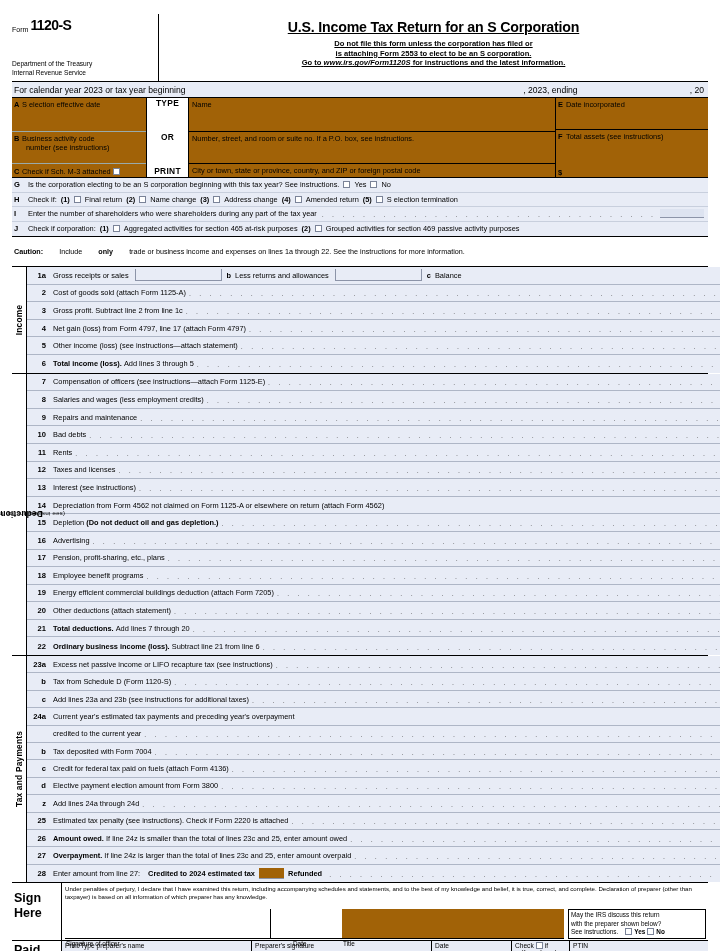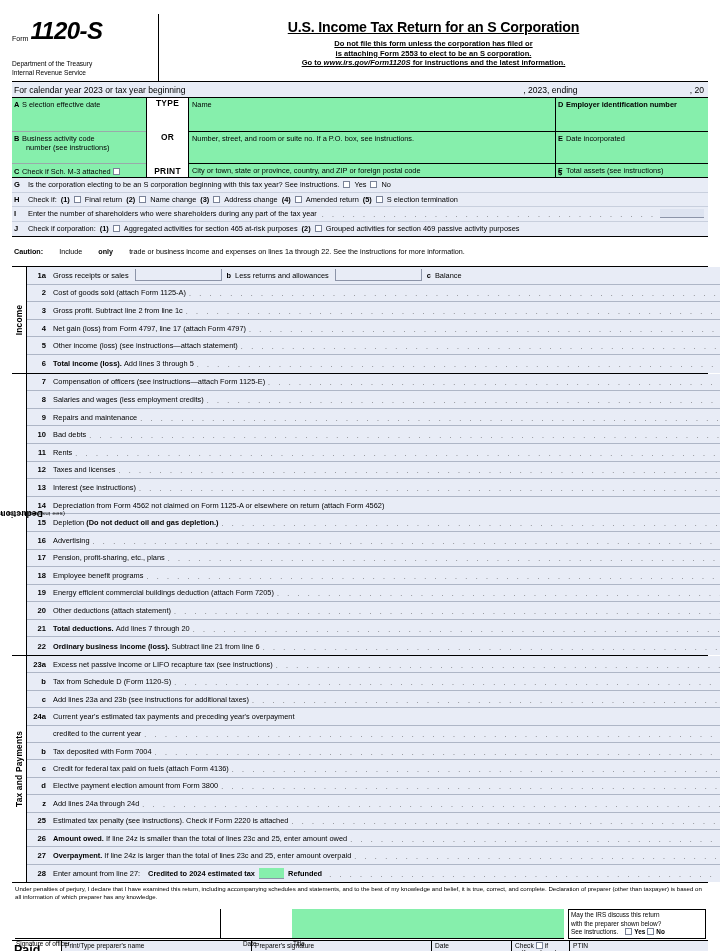--- a/index.html
+++ b/index.html
@@ -9,33 +9,33 @@
     background:#ffffff;
     font-family:"Liberation Sans", sans-serif;
     color:#000;
     font-size:7.4px;
     -webkit-font-smoothing:none;
   }
   .page { position:relative; width:720px; height:951px; padding:14px 12px 0 12px; }
 
   
   .bold { font-weight:bold; }
-  .tint { background:#86efac; }
+  .tint { background:#a16207; }
   .grow { flex:1 1 auto; }
 
   
   .dots { flex:1 1 auto; overflow:hidden; white-space:nowrap;
           color:#555; letter-spacing:3.2px; font-size:7px;
           padding:0 3px; position:relative; top:1px; }
 
   
   .hdr { display:flex; border-bottom:1.6px solid #000; height:68px; }
   .hdr-left { width:147px; border-right:1.4px solid #000; position:relative; padding-top:5px; }
   .formword { font-size:7px; }
-  .f1120 { font-size:24px; font-weight:bold; letter-spacing:-0.6px; position:relative; top:-2px;font-style:italic; }
+  .f1120 { font-size:14px; font-weight:bold; letter-spacing:-0.6px; position:relative; top:-2px; }
   .dept { position:absolute; bottom:4px; left:0; font-size:6.6px; line-height:8.4px; }
   .hdr-mid { flex:1 1 auto; text-align:center; padding-top:5px;text-decoration:underline; }
   .bigtitle { font-size:14.2px; font-weight:bold; letter-spacing:-0.2px; }
   .subtitle { font-size:7.6px; font-weight:bold; line-height:9.6px; margin-top:4px; }
   .subtitle i { font-style:italic; }
   .hdr-right { width:110px; border-left:1.4px solid #000; text-align:center; }
   .omb { font-size:6.4px; padding:3px 0 2px; border-bottom:1px solid #000; }
   .yr { font-size:23px; font-weight:bold; letter-spacing:-1px; margin-top:2px; }
   .yr .hollow { color:#fff; -webkit-text-stroke:1px #000; }
 
@@ -179,23 +179,20 @@
       <div>TYPE</div>
       <div>OR</div>
       <div>PRINT</div>
     </div>
     <div class="colName">
       <div class="nmcell h1 tint"><span>Name</span></div>
       <div class="nmcell h2 tint"><span>Number, street, and room or suite no. If a P.O. box, see instructions.</span></div>
       <div class="nmcell h3 tint"><span>City or town, state or province, country, and ZIP or foreign postal code</span></div>
     </div>
     <div class="colD">
-      <div class="dcell h1 tint">
-        <span class="ltr">D</span><span class="bold">Employer identification number</span>
-      </div>
       <div class="dcell h2 tint">
         <span class="ltr">E</span><span>Date incorporated</span>
       </div>
       <div class="dcell h3 tint">
         <span class="ltr">F</span><span>Total assets (see instructions)</span>
         <span class="dollar">$</span>
       </div>
     </div>
   </div>
 
@@ -456,20 +453,24 @@
           <div class="num">28</div>
           <div class="desc"><span>Enter amount from line 27:</span><span class="bold" style="padding-left:8px">Credited to 2024 estimated tax</span></div>
           <div class="grow tint" style="height: 11px; margin: 0px 4px; border-bottom: 1px solid rgb(140, 148, 168);"></div>
           <span class="bold" style="padding-right: 4px;">Refunded</span>
           <span class="dots">. . . . . . . . . . . . . . . . . . . . . . . . . . . . . . . . . . . . . . . . . . . . . . . . . . . . . . . . . . . . . . . . . . . . . . . . . . . . . . . . . . . . . . . . . . </span>
         </div>
       </div>
   </div>
 
   <div class="sign">
+    <div class="signlbl">
+      <div>Sign</div>
+      <div>Here</div>
+    </div>
     <div class="signbody">
       <div class="perj">Under penalties of perjury, I declare that I have examined this return, including accompanying schedules and statements, and to the best of my knowledge and belief, it is true, correct, and complete. Declaration of preparer (other than taxpayer) is based on all information of which preparer has any knowledge.</div>
       <div class="sigrow">
         <div class="sigfield" style="flex:0 0 205px">
           <span class="sigcap">Signature of officer</span>
         </div>
         <div class="sigfield" style="flex:0 0 72px;border-bottom:1.2px solid #000;border-left:1.2px solid #000">
           <span class="sigcap" style="left:22px">Date</span>
         </div>
         <div class="sigfield tint" style="flex:1 1 auto;margin-right:4px">

